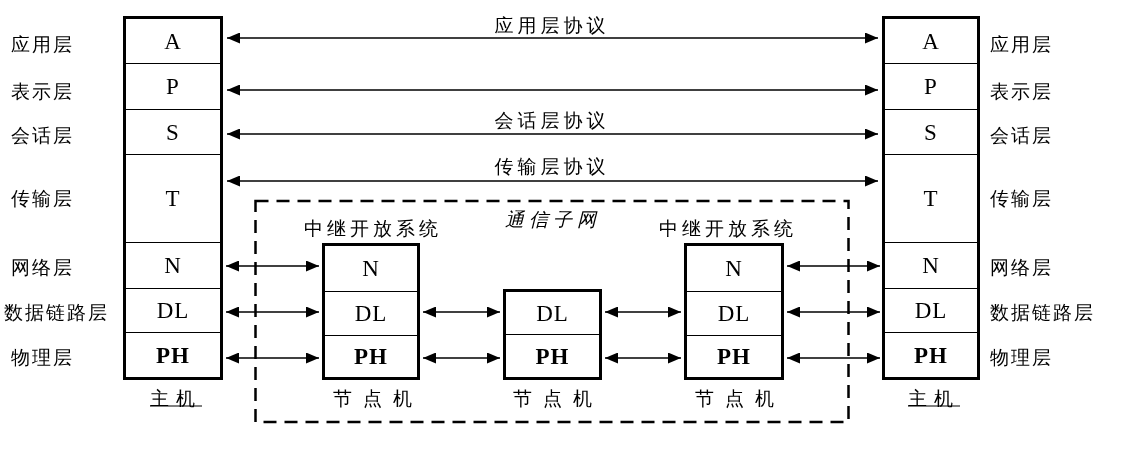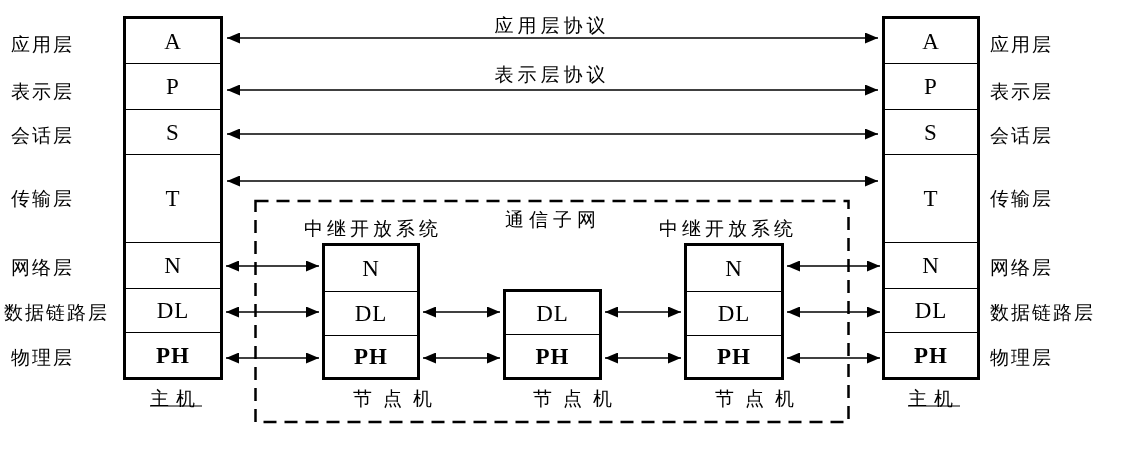--- a/index.html
+++ b/index.html
@@ -42,24 +42,24 @@
     line-height: 1;
   }
   .center-label {
     position: absolute;
     font-size: 19px;
     white-space: nowrap;
     transform: translate(-50%, -50%);
     line-height: 1;
   }
   .proto { letter-spacing: 4px; }
-  .subnet-title { letter-spacing: 5px; }
+  .subnet-title { letter-spacing: 5px; font-style: italic; }
   .relay-title { letter-spacing: 4px; }
   .caption-host { letter-spacing: 7px; text-decoration: underline; }
-  .caption-node { letter-spacing: 11px; margin-left: 20px; }
+  .caption-node { letter-spacing: 11px; }
   svg.arrows {
     position: absolute;
     left: 0; top: 0;
     pointer-events: none;
   }
 </style>
 </head>
 <body>
 
 <div class="canvas">
@@ -105,21 +105,22 @@
 
   <div class="side-label" style="left:990px;top:44px">应用层</div>
   <div class="side-label" style="left:990px;top:91px">表示层</div>
   <div class="side-label" style="left:990px;top:135px">会话层</div>
   <div class="side-label" style="left:990px;top:198px">传输层</div>
   <div class="side-label" style="left:990px;top:267px">网络层</div>
   <div class="side-label" style="left:990px;top:312px">数据链路层</div>
   <div class="side-label" style="left:990px;top:357px">物理层</div>
 
   <div class="center-label proto" style="left:552px;top:25px">应用层协议</div>
-  <div class="center-label proto" style="left:552px;top:74px">表示层协议</div>
+  <div class="center-label proto" style="left:552px;top:120px">会话层协议</div>
+  <div class="center-label proto" style="left:552px;top:166px">传输层协议</div>
 
   <div class="stack" style="left:123px;top:16px;width:100px;height:364px">
     <div class="r" style="height:45px">A</div>
     <div class="r" style="height:46px">P</div>
     <div class="r" style="height:45px">S</div>
     <div class="r" style="height:88px">T</div>
     <div class="r" style="height:46px">N</div>
     <div class="r" style="height:44px">DL</div>
     <div class="r last">PH</div>
   </div>

